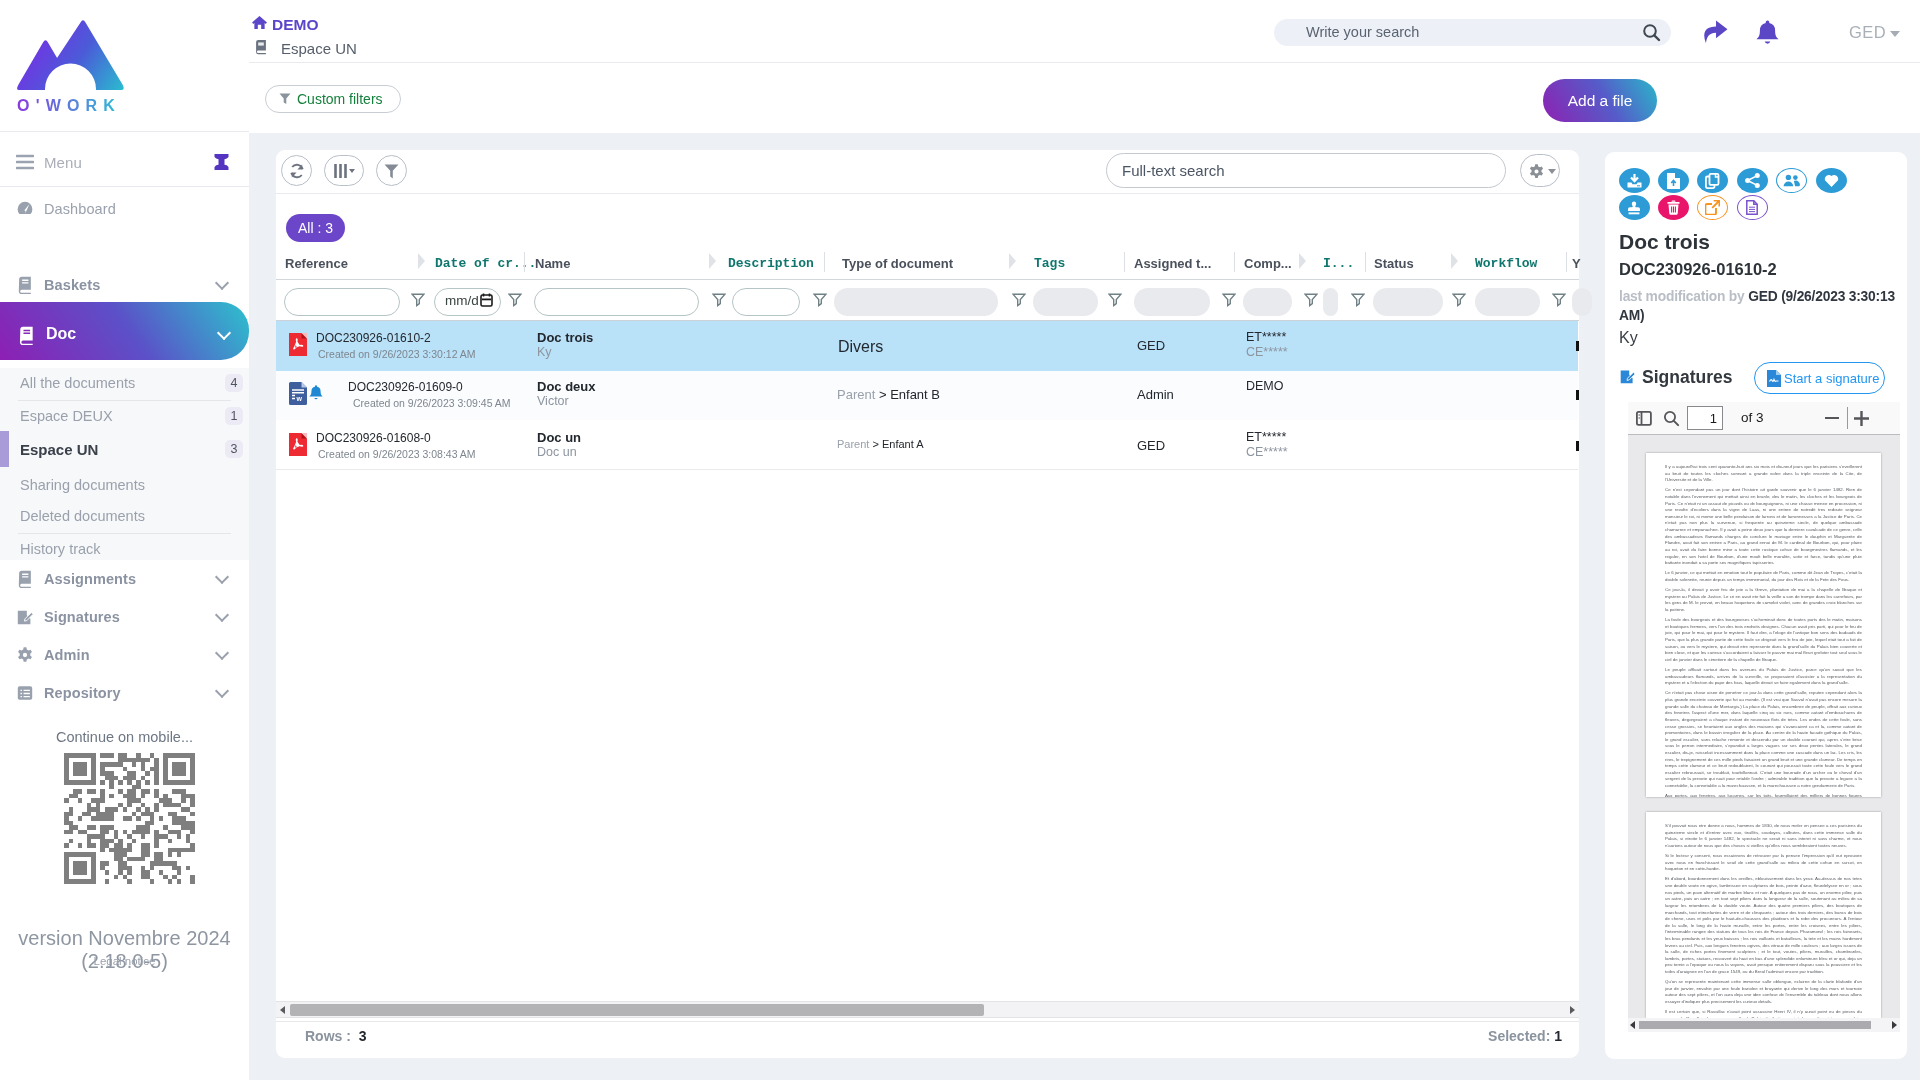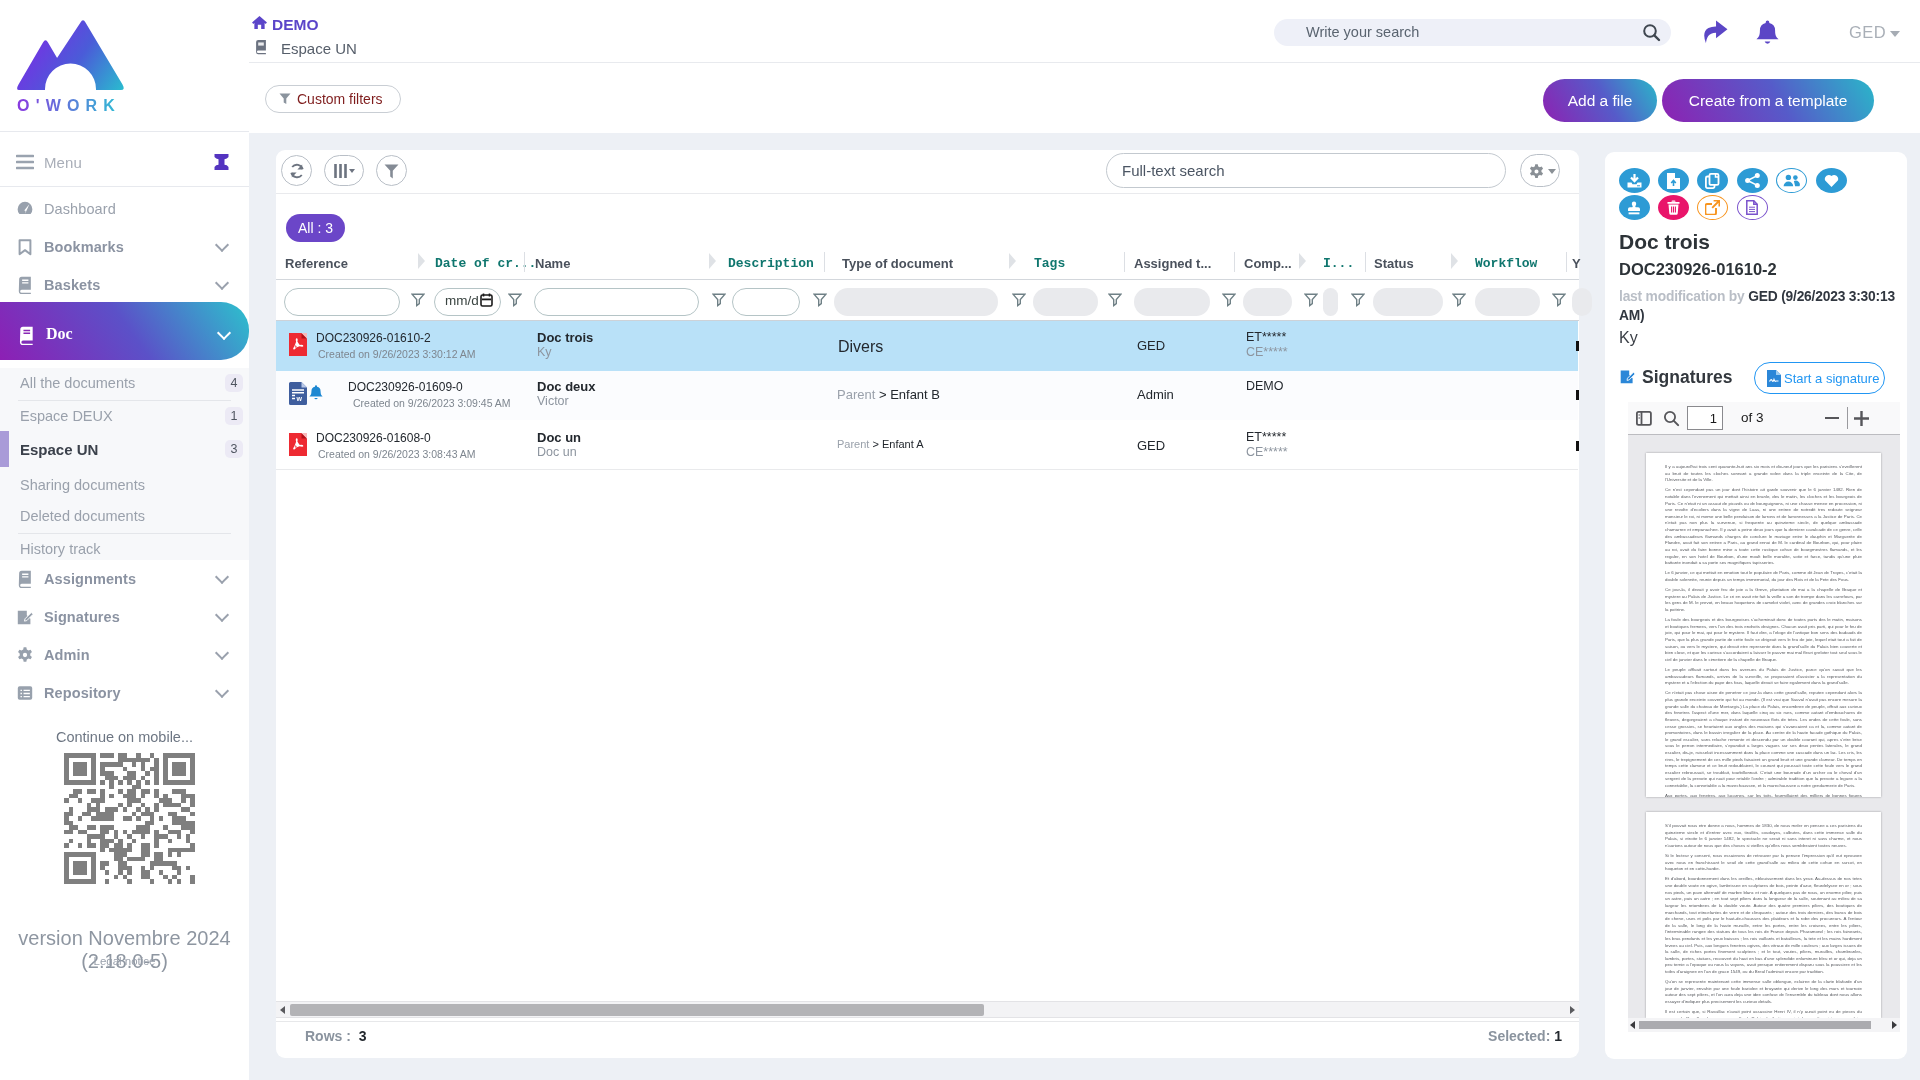--- a/index.html
+++ b/index.html
@@ -7,21 +7,21 @@
 body { background:#edf0f5; font-family:"Liberation Sans", sans-serif; position:relative; }
 .abs { position:absolute; }
 
 #sidebar { left:0; top:0; width:249px; height:1080px; background:#fff; }
 .sb-line { position:absolute; left:0; width:249px; height:1px; background:#e7e9ee; }
 .sb-item { position:absolute; left:0; width:249px; height:38px; }
 .sb-item .ic { position:absolute; left:16px; top:50%; transform:translateY(-50%); width:18px; height:18px; }
 .sb-item .tx { position:absolute; left:44px; top:50%; transform:translateY(-50%); font-size:14.5px; color:#8b93a2; font-weight:bold; letter-spacing:.1px; }
 .sb-item .ch { position:absolute; right:22px; top:50%; transform:translateY(-50%); }
 .chev { width:10px; height:10px; border-right:2.2px solid #9aa1ad; border-bottom:2.2px solid #9aa1ad; transform:rotate(45deg); margin-top:-4px; }
-#docrow { position:absolute; left:0; top:302px; width:249px; height:58px; background:linear-gradient(55deg,#8d1fb4 0%,#5b51c8 52%,#2cc2cd 100%); border-radius:0 28px 28px 0;font-family:Liberation Serif, serif; }
+#docrow { position:absolute; left:0; top:302px; width:249px; height:58px; background:linear-gradient(55deg,#8d1fb4 0%,#5b51c8 52%,#2cc2cd 100%); border-radius:0 28px 28px 0; }
 #docrow .tx { position:absolute; left:46px; top:23px; font-size:16px; color:#fff; font-weight:bold; }
 #submenu { position:absolute; left:0; top:368px; width:249px; height:192px; background:#f7f8fa; }
 .sub-item { position:absolute; left:0; width:249px; height:30px; font-size:14.5px; color:#9aa1ac; }
 .sub-item span.t { position:absolute; left:20px; top:50%; transform:translateY(-50%); }
 .badge { position:absolute; right:6px; top:50%; transform:translateY(-50%); background:#eceaf5; color:#4f5560; font-size:12.5px; border-radius:5px; padding:2px 5px; min-width:18px; text-align:center; }
 
 #header { left:249px; top:0; width:1671px; height:133px; background:#fff; }
 #hline { position:absolute; left:0; top:62px; width:1671px; height:1px; background:#e8eaee; }
 
 #tablecard { left:276px; top:150px; width:1303px; height:908px; background:#fff; border-radius:9px; }
@@ -85,29 +85,20 @@
 
   <div class="sb-item" style="top:190px;">
     <svg class="ic" viewBox="0 0 20 20">
         <path d="M10 2 a8.2 8.2 0 0 1 8.2 8.2 a8.2 8.2 0 0 1 -2 5.4 h-12.4 a8.2 8.2 0 0 1 -2-5.4 A8.2 8.2 0 0 1 10 2 Z" fill="#98a1ad"></path>
         <path d="M7.6 13.5 L14.8 4.8 L10.4 14.6 Z" fill="#fff"></path>
         <circle cx="8.9" cy="13.2" r="1.9" fill="#98a1ad"></circle>
       </svg>
     <span class="tx" style="font-weight:normal; color:#9aa1ac;">Dashboard</span>
   </div>
 
-  <div class="sb-item" style="top:228px;">
-    <svg class="ic" viewBox="0 0 20 20">
-        <path d="M4 2.5 h12 v15.5 l-6-4.5 -6 4.5 Z" fill="none" stroke="#98a1ad" stroke-width="2.2" stroke-linejoin="round"></path>
-      </svg>
-    <span class="tx">Bookmarks</span>
-    <div class="ch">
-        <div class="chev"></div>
-      </div>
-  </div>
 
   <div class="sb-item" style="top:266px;">
     <svg class="ic" viewBox="0 0 20 20">
         <path d="M3.5 3.5 a2.8 2.8 0 0 1 2.8-2.8 h10.2 v14.6 h-10.2 a1.7 1.7 0 0 0 0 3.4 h10.2 v1.5 h-10.2 a3.2 3.2 0 0 1 -3.2-3.2 Z" fill="#98a1ad"></path>
         <path d="M6.8 4.7 h7 M6.8 7.6 h7" stroke="#fff" stroke-width="1.5"></path>
       </svg>
     <span class="tx">Baskets</span>
     <div class="ch">
         <div class="chev"></div>
       </div>
@@ -228,25 +219,24 @@
       <path d="M8.7 21.5 a2.9 2.9 0 0 0 5.6 0 Z" fill="#5b46c6"></path>
     </svg>
 
   <div class="abs" style="left:1600px; top:23px; font-size:16.5px; color:#a9afb7; letter-spacing:.5px;">GED</div>
   <div class="abs" style="left:1641px; top:31px; width:0; height:0; border-left:5.5px solid transparent; border-right:5.5px solid transparent; border-top:6.5px solid #a6acb4;"></div>
 
   <div class="abs" style="left:16px; top:85px; width:136px; height:28px; border:1.5px solid #c9ced4; border-radius:15px;">
     <svg class="abs" style="left:13px; top:7px;" width="12" height="12" viewBox="0 0 12 12">
         <path d="M0.5 0.5 h11 L7.3 5.5 v5.5 l-2.6-1.6 V5.5 Z" fill="#8b949e"></path>
       </svg>
-    <span class="abs" style="left:31px; top:5px; font-size:14px; color:#7f1d1d;">Custom filters</span>
+    <span class="abs" style="left:31px; top:5px; font-size:14px; color:#15803d;">Custom filters</span>
   </div>
 
   <div class="grad-btn" style="left:1294px; top:79px; width:114px;">Add a file</div>
-  <div class="grad-btn" style="left:1413px; top:79px; width:212px;">Create from a template</div>
 </div>
 
 <div class="abs" id="tablecard">
 
   <div class="circ-btn" style="left:5px; top:5px; width:31px; height:31px;">
     <svg style="margin:7px auto;" width="16" height="16" viewBox="0 0 16 16">
         <path d="M13.7 6.2 A 6 6 0 0 0 3.2 4 M2.3 9.8 A 6 6 0 0 0 12.8 12" fill="none" stroke="#6d7480" stroke-width="1.9"></path>
         <path d="M13.2 1.6 V6.4 H8.4 Z" fill="#6d7480"></path>
         <path d="M2.8 14.4 V9.6 H7.6 Z" fill="#6d7480"></path>
       </svg>

